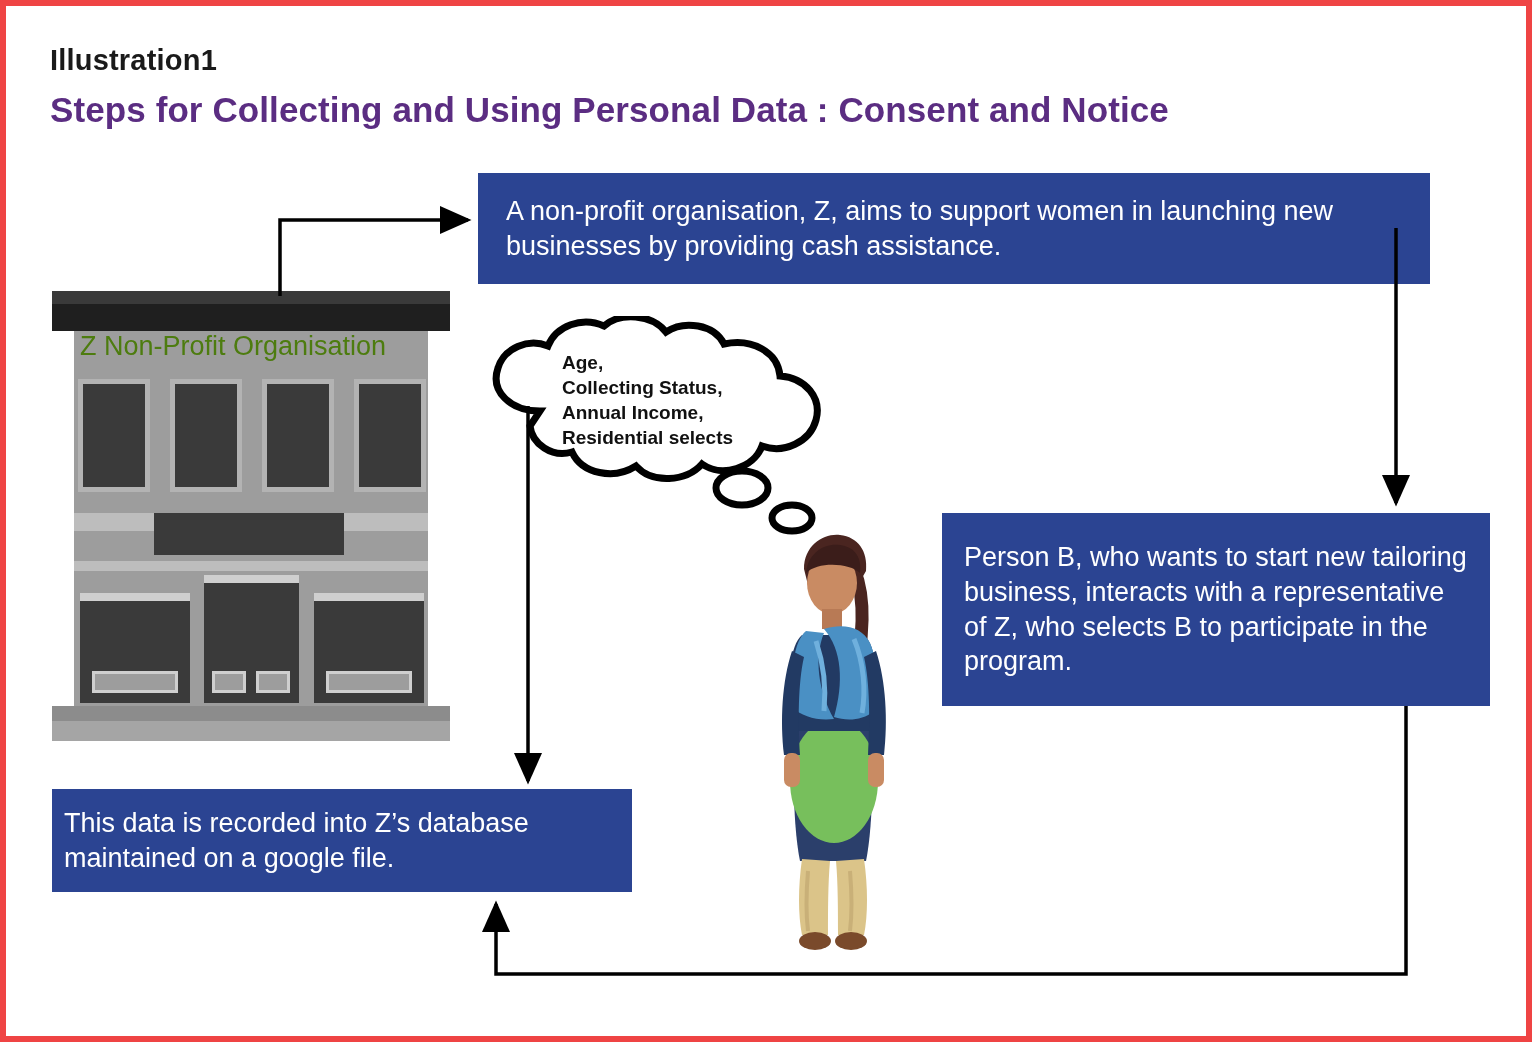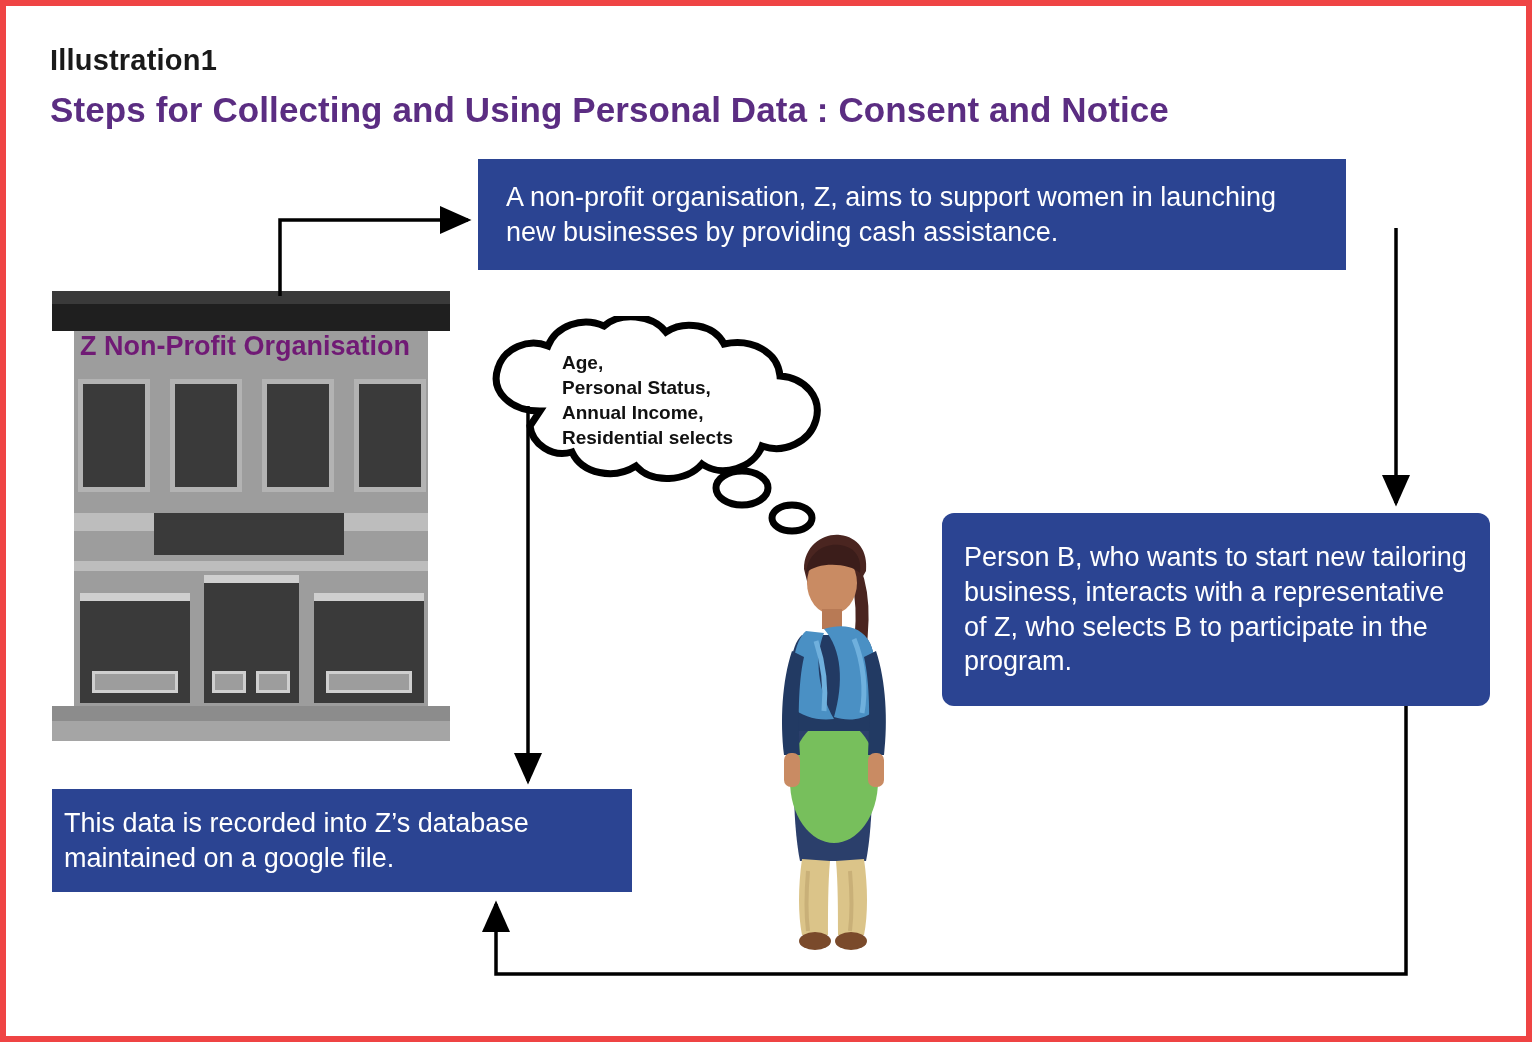--- a/index.html
+++ b/index.html
@@ -47,34 +47,33 @@
     display: flex;
     align-items: center;
     line-height: 1.28;
   }
   .callout span {
     display: block;
     width: 100%;
   }
   #callout-top {
     left: 472px;
-    top: 153px;
-    width: 868px;
+    top: 167px;
+    width: 952px;
     height: 111px;
     padding: 8px 28px;
     font-size: 27px;
   }
   #callout-right {
     left: 936px;
     top: 507px;
     width: 548px;
     height: 193px;
     padding: 0 22px;
     font-size: 27px;
-    border-radius: 12px;
   }
   #callout-bottom {
     left: 46px;
     top: 783px;
     width: 580px;
     height: 103px;
     padding: 0 12px;
     font-size: 27px;
   }
 
@@ -105,22 +104,22 @@
   .bld-base2 {
     position: absolute; left: 0; top: 430px; width: 398px; height: 20px;
     background: #a5a5a5;
   }
   .bld-name {
     position: absolute;
     left: 28px;
     top: 44px;
     width: 400px;
     font-size: 27px;
-    font-weight: bold;
-    color: #701a75;
+    font-weight: normal;
+    color: #4d7c0f;
     white-space: nowrap;
   }
   .win-up {
     position: absolute;
     top: 88px;
     width: 72px;
     height: 113px;
     background: #3a3a3a;
     border: 5px solid #b3b3b3;
     box-sizing: border-box;
@@ -252,21 +251,21 @@
                  C284,152 252,162 232,148
                  C216,166 182,168 166,150
                  C144,164 112,158 102,136
                  C82,142 62,128 60,110 Z"></path>
         <ellipse cx="272" cy="172" rx="26" ry="17"></ellipse>
         <ellipse cx="322" cy="202" rx="20" ry="13"></ellipse>
       </g>
     </svg>
     <div class="cloud-text">
       <div>Age,</div>
-      <div>Personal Status,</div>
+      <div>Collecting Status,</div>
       <div>Annual Income,</div>
       <div>Residential selects</div>
     </div>
   </div>
 
   <div class="person">
     <svg width="150" height="430" viewBox="0 0 150 430">
 
       <path d="M92,30 C108,58 106,100 98,140 C94,160 96,172 92,184" stroke="#4a2520" stroke-width="13" fill="none" stroke-linecap="round"></path>
 

